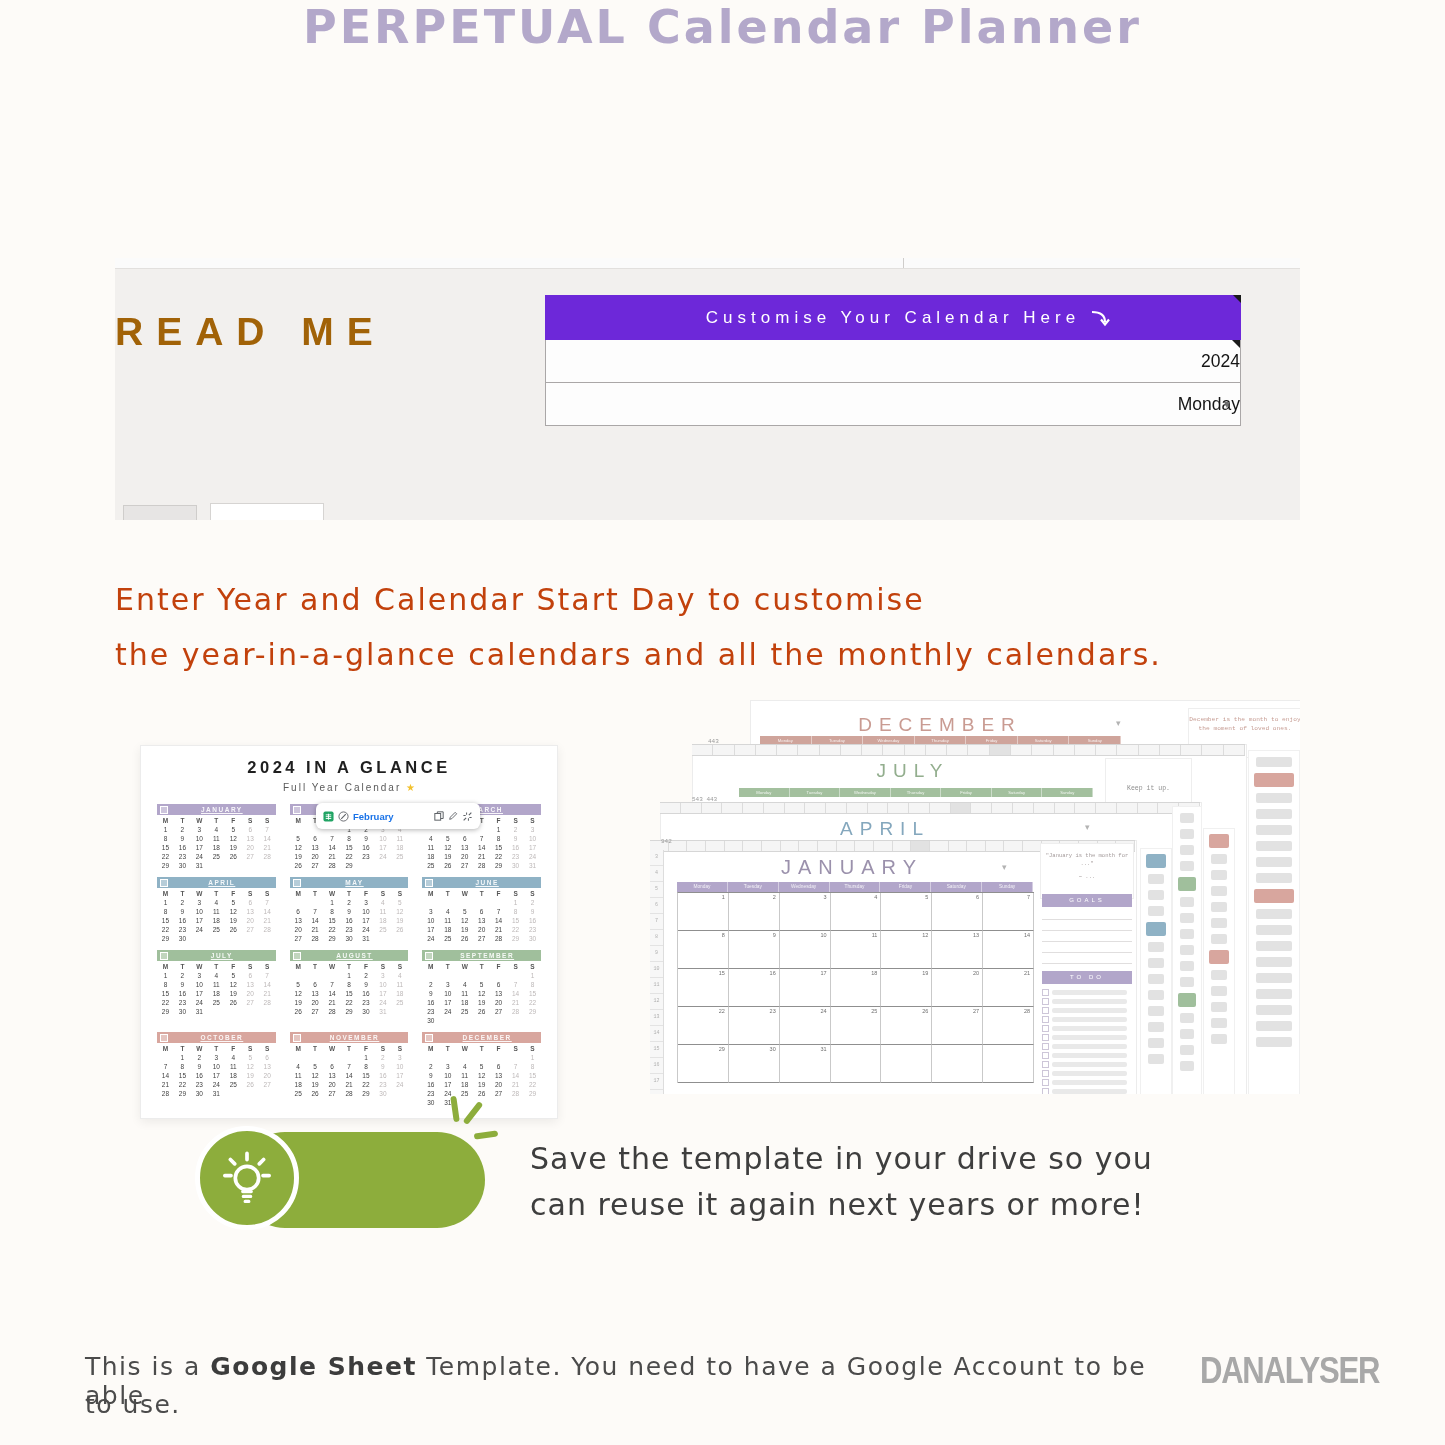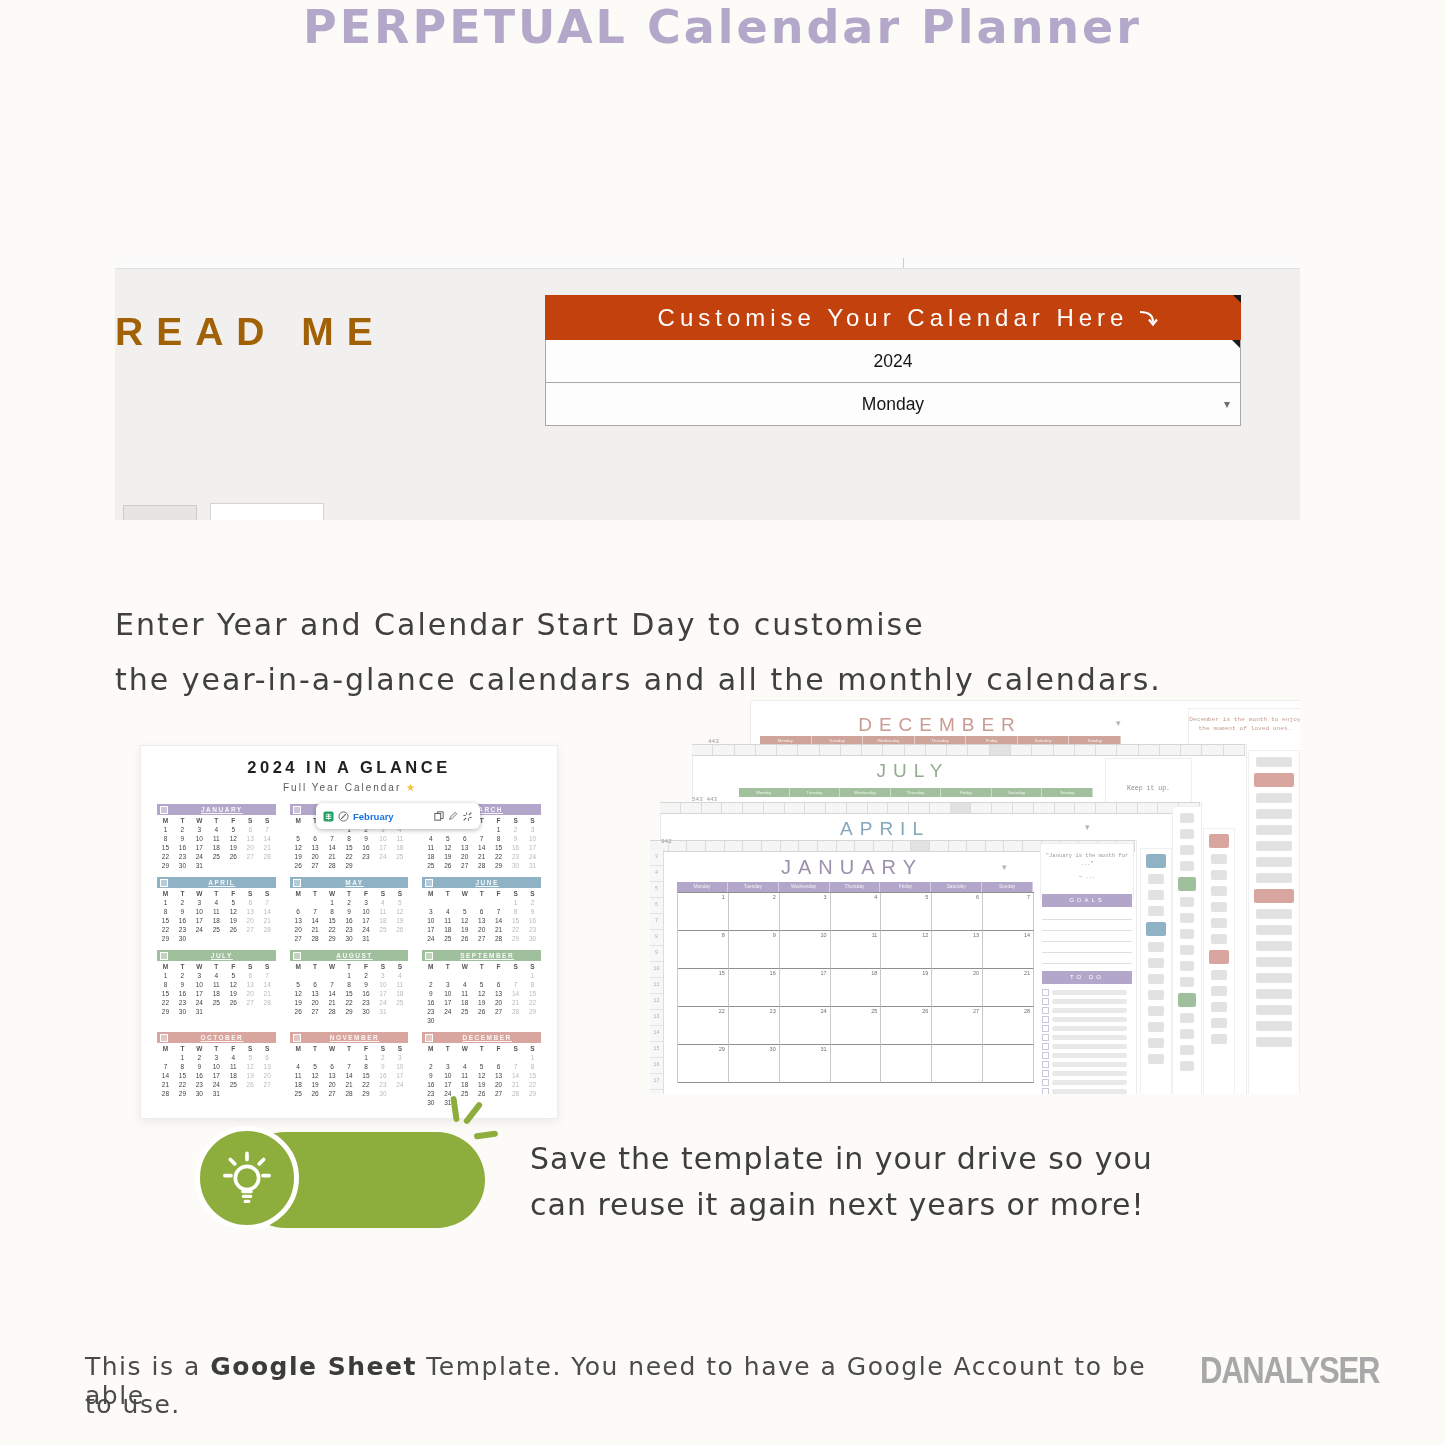--- a/index.html
+++ b/index.html
@@ -14,38 +14,38 @@
   
   .panel{left:115px;top:258px;width:1185px;height:262px;background:#f2f0ee;overflow:hidden;}
   .panel-topstrip{left:0;top:0;width:100%;height:10px;background:#fbfbfb;border-bottom:1px solid #e2e0de;}
   .panel-topline{left:788px;top:0;width:1px;height:10px;background:#cfcdcb;}
   .readme-head{left:0;top:52px;width:410px;text-align:left;font-family:"Liberation Sans",sans-serif;
                font-size:39px;font-weight:700;letter-spacing:13px;color:#a16207;}
   .readme-sub{left:0;top:138px;width:410px;text-align:center;font-family:"Liberation Sans",sans-serif;
               font-size:17px;font-weight:600;letter-spacing:4.5px;color:#1c1c1c;}
   .star{color:#f2c12e;font-size:20px;vertical-align:-2px;letter-spacing:0;}
   .ctable{left:430px;top:37px;width:696px;font-family:"Liberation Sans",sans-serif;}
-  .ctable-header{position:relative;height:45px;background:#c2410c;color:#fff;display:flex;
-                 align-items:center;justify-content:center;gap:10px;font-size:24px;letter-spacing:5px;padding-left:32px;}
+  .ctable-header{position:relative;height:45px;background:#6d28d9;color:#fff;display:flex;
+                 align-items:center;justify-content:center;gap:10px;font-size:17px;letter-spacing:5px;padding-left:32px;}
   .corner{position:absolute;top:0;right:0;width:0;height:0;border-top:8px solid #1a1a1a;
           border-left:8px solid transparent;}
   .ctable-row{position:relative;display:flex;height:42px;background:#fdfdfd;
               border:1px solid #aaa7a7;border-top:none;}
   .ctable-label{width:52.3%;border-right:1px solid #c8c5c5;display:flex;align-items:center;
                 justify-content:center;font-size:17.5px;color:#151515;}
-  .ctable-value{flex:1;position:relative;display:flex;align-items:center;justify-content:center;
+  .ctable-value{flex:1;position:relative;display:flex;align-items:center;justify-content:flex-end;
                 font-size:17.5px;color:#151515;}
   .dd-caret{position:absolute;right:10px;top:50%;transform:translateY(-50%);font-size:12px;color:#6f6f6f;}
   .panel-note{left:4px;top:212px;width:1150px;font-family:"Liberation Sans",sans-serif;
               font-size:15.5px;color:#161616;}
   .partial-a{left:8px;top:247px;width:72px;height:15px;background:#e7e5e4;border:1px solid #cfcdcb;}
   .partial-b{left:95px;top:245px;width:112px;height:17px;background:#fff;border:1px solid #d6d4d2;}
 
   
-  .instr{left:115px;width:1250px;font-size:30px;letter-spacing:2px;color:#404040;margin-top:25px;}
+  .instr{left:115px;width:1250px;font-size:30px;letter-spacing:2px;color:#c2410c;}
   .instr1{top:582px;} .instr2{top:637px;}
 
   
   .ycard{left:140px;top:745px;width:416px;height:372px;background:#fff;border:1px solid #ececec;
          box-shadow:0 3px 10px rgba(0,0,0,.07);}
   .ycard-title{left:0;top:12px;width:100%;text-align:center;font-family:"Liberation Sans",sans-serif;
                font-size:16.5px;font-weight:700;letter-spacing:3.5px;color:#1f1f1f;}
   .ycard-sub{left:0;top:36px;width:100%;text-align:center;font-family:"Liberation Sans",sans-serif;
              font-size:10px;font-weight:500;letter-spacing:2px;color:#5a5a5a;}
   .ystar{color:#f2c12e;font-size:10px;letter-spacing:0;}

